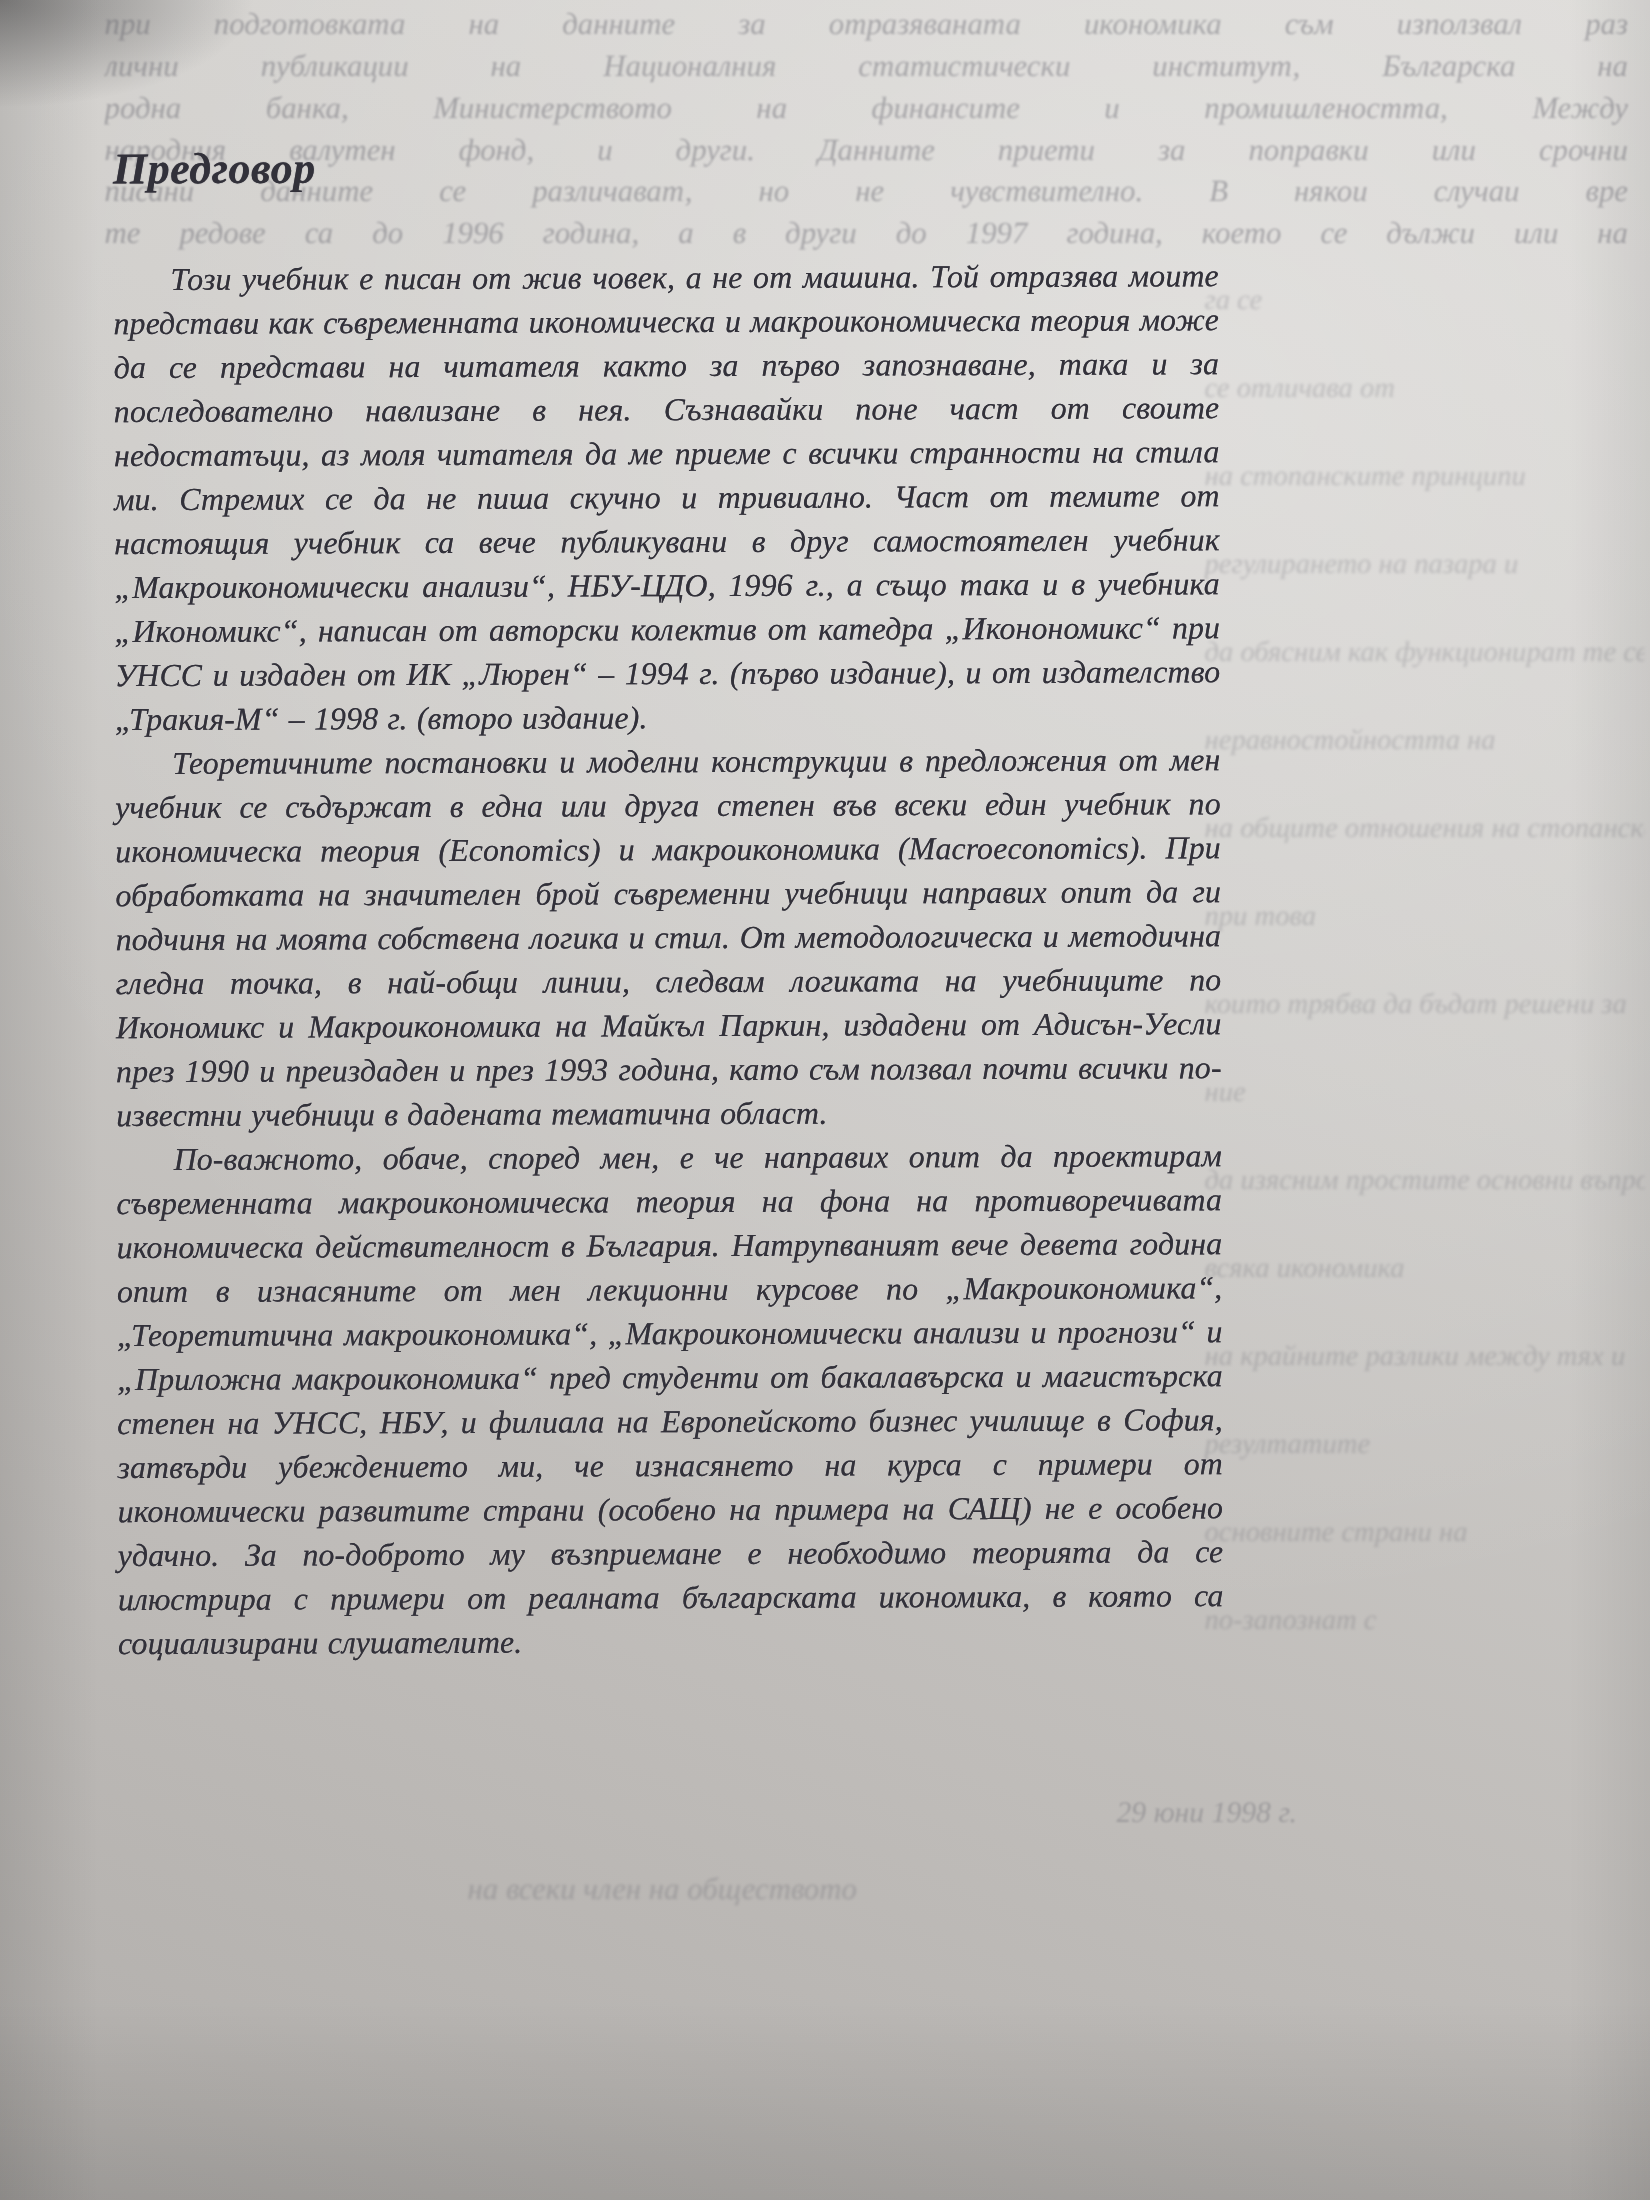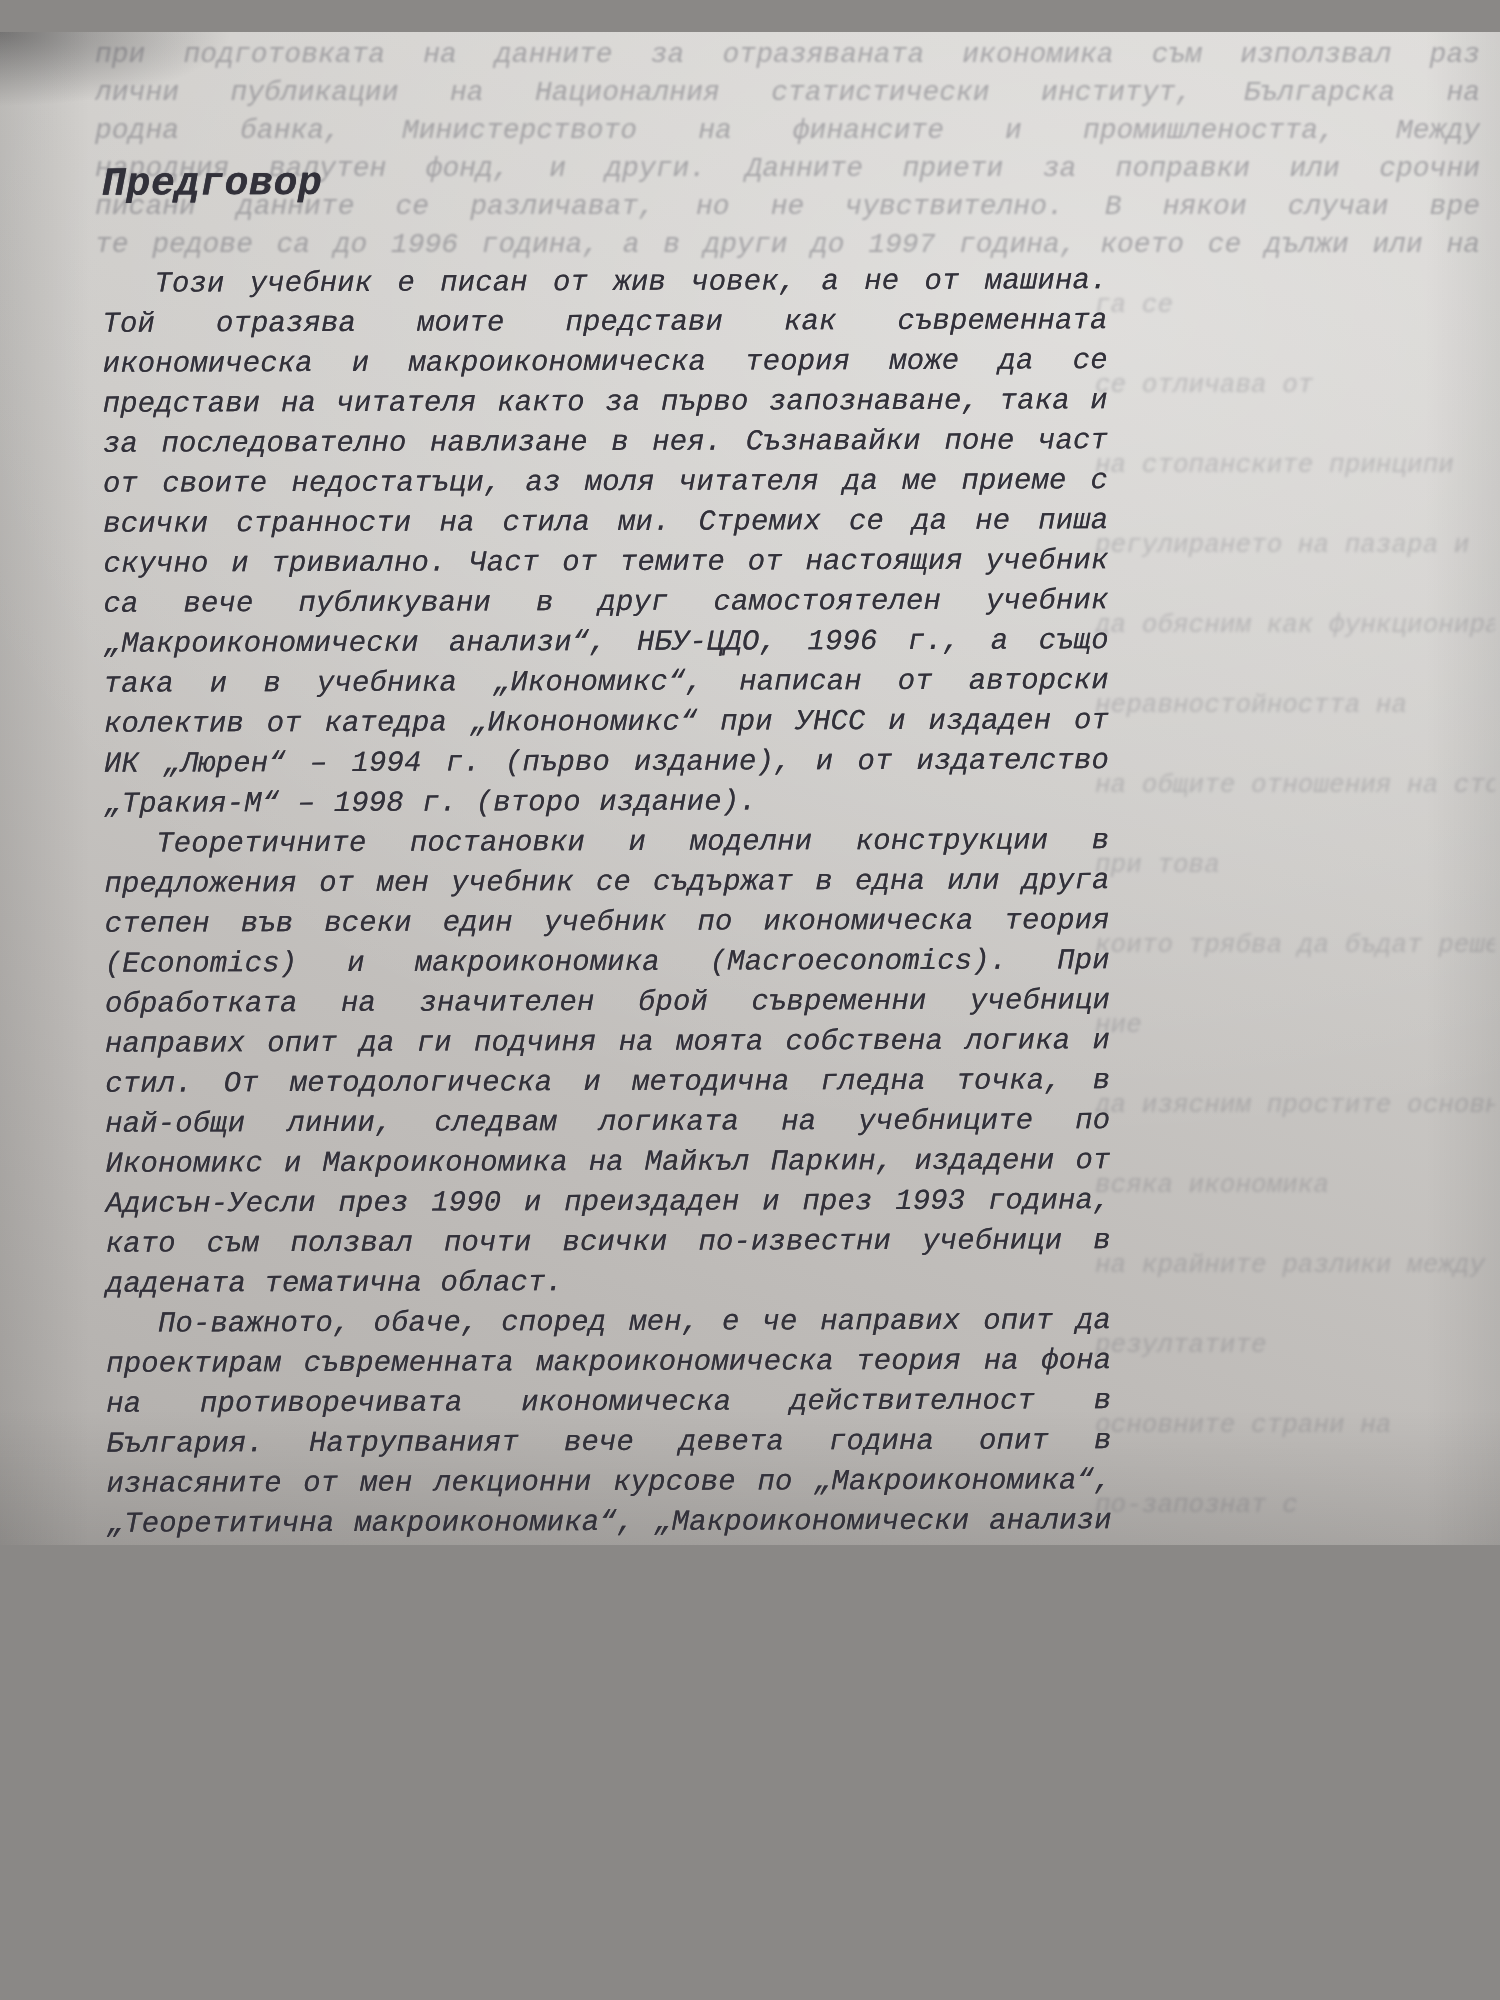--- a/index.html
+++ b/index.html
@@ -3,27 +3,26 @@
 <meta charset="utf-8">
 <style>
   html, body {
     margin: 0;
     padding: 0;
     background: #8a8886;
   }
   .photo {
     position: relative;
     width: 1500px;
-    height: 1513px;
+    height: 2000px;
     overflow: hidden;
     background:
       radial-gradient(130% 90% at 72% 18%, rgba(255,255,255,0.30), rgba(255,255,255,0) 62%),
       linear-gradient(200deg, #d9d7d4 0%, #cccac7 42%, #bfbcb9 72%, #b1aeab 100%);
-    font-family: Liberation Mono, monospace;
-    margin-top: 32px;
+    font-family: Liberation Serif, serif;
   }
   
   .photo::after {
     content: "";
     position: absolute;
     inset: 0;
     pointer-events: none;
     background:
       radial-gradient(22% 7% at 0% 0%, rgba(30,30,32,0.45), rgba(30,30,32,0) 70%),
       radial-gradient(145% 125% at 50% 42%, rgba(0,0,0,0) 58%, rgba(0,0,0,0.14) 100%),

